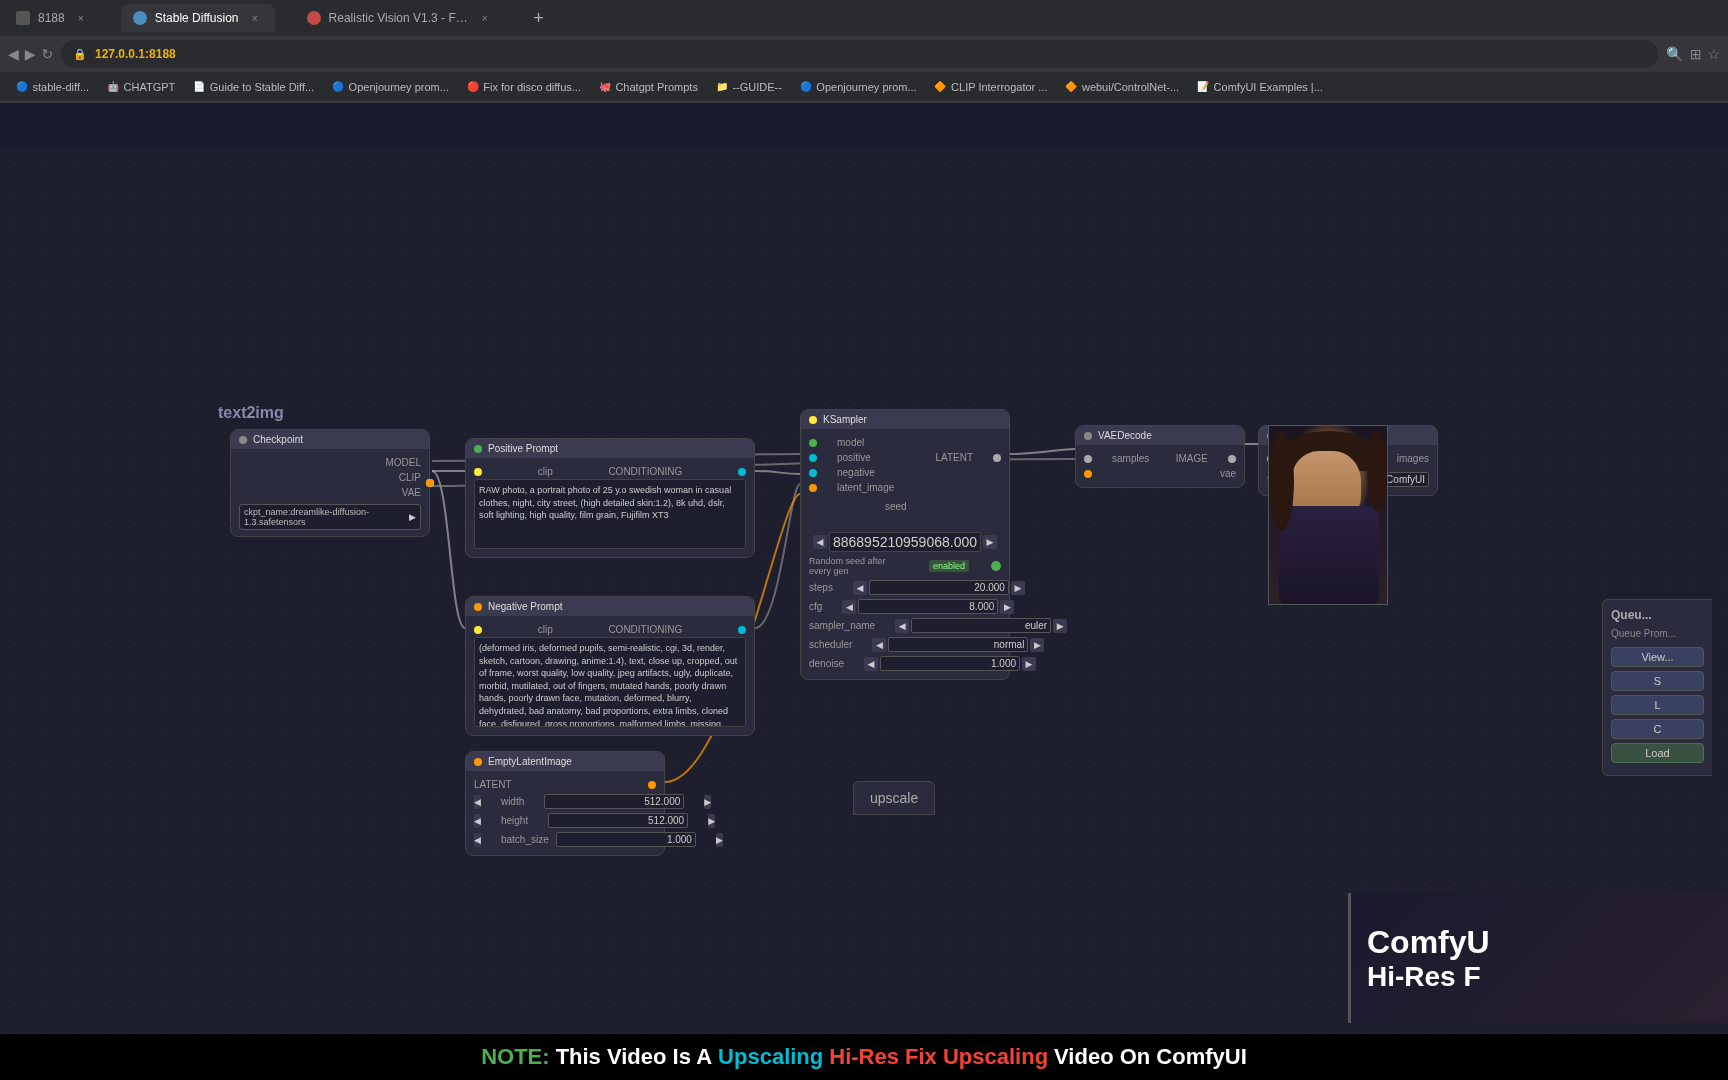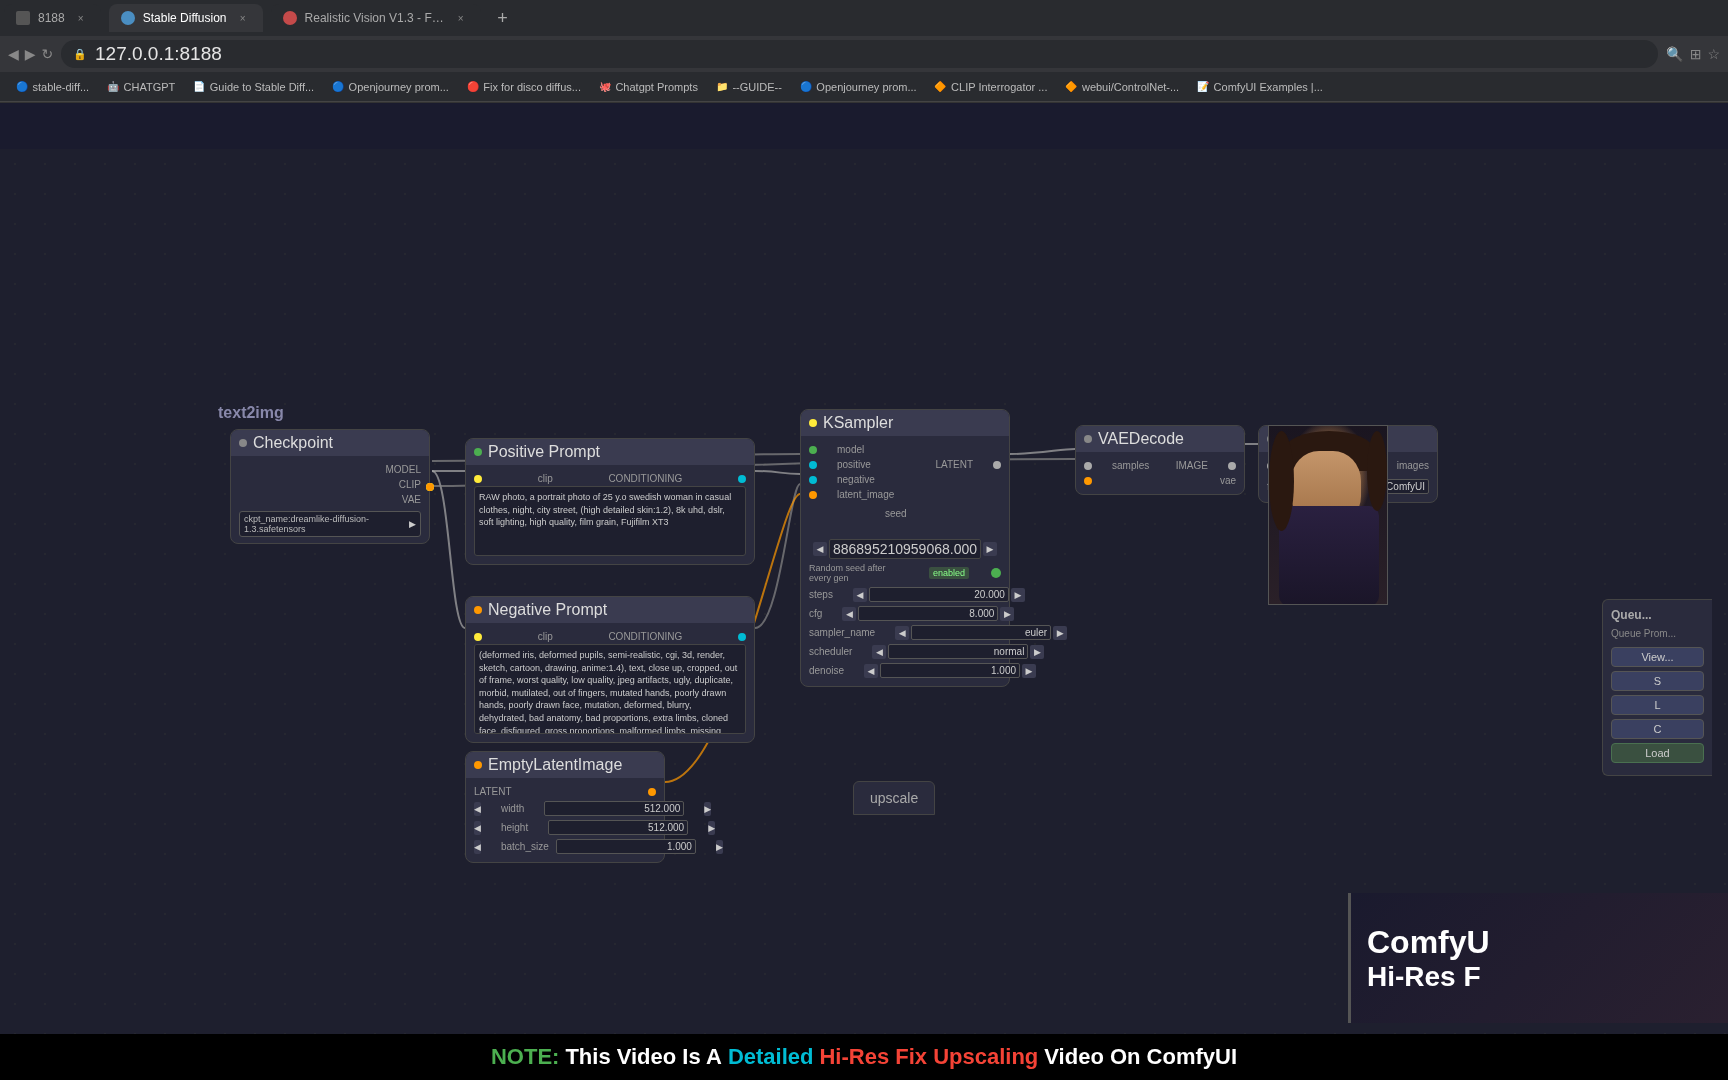--- a/index.html
+++ b/index.html
@@ -19,21 +19,21 @@
       background: #202124;
       border-bottom: 1px solid #333;
     }
 
     .tab-bar {
       display: flex;
       align-items: center;
       height: 36px;
       background: #292b2f;
       padding: 0 4px;
-      gap: 8px;
+      gap: 20px;
     }
 
     .tab {
       display: flex;
       align-items: center;
       height: 28px;
       padding: 0 12px;
       border-radius: 8px 8px 0 0;
       font-size: 12px;
       gap: 8px;
@@ -96,22 +96,23 @@
       height: 28px;
       background: #292b2f;
       border-radius: 14px;
       display: flex;
       align-items: center;
       padding: 0 12px;
       gap: 8px;
     }
 
     .address-text {
-      color: #e5e5e5;
-      font-size: 19px;
+      color: #eab308;
+      font-size: 12px;
+      font-weight: bold;
     }
 
     .nav-icons {
       display: flex;
       gap: 6px;
       color: #888;
       font-size: 14px;
     }
 
     .bookmark-bar {
@@ -183,21 +184,21 @@
       background: #2a2b3d;
       border: 1px solid #444;
       border-radius: 8px;
       font-size: 11px;
     }
 
     .node-header {
       background: #3a3b50;
       border-radius: 7px 7px 0 0;
       padding: 4px 8px;
-      font-size: 16px;
+      font-size: 10px;
       color: #ddd;
       display: flex;
       align-items: center;
       gap: 6px;
     }
 
     .node-dot {
       width: 8px;
       height: 8px;
       border-radius: 50%;
@@ -889,16 +890,16 @@
       <div class="banner-title">ComfyU</div>
       <div class="banner-subtitle">Hi-Res F</div>
     </div>
 
   </div>
 </div>
 
 <div class="bottom-bar">
   <span class="bottom-note note-green">NOTE:</span>
   <span class="bottom-note note-white">This Video Is A</span>
-  <span class="bottom-note note-cyan">Detailed</span>
+  <span class="bottom-note note-cyan">Upscaling</span>
   <span class="bottom-note note-red">Hi-Res Fix Upscaling</span>
   <span class="bottom-note note-white">Video On ComfyUI</span>
 </div>
 
 </body></html>

